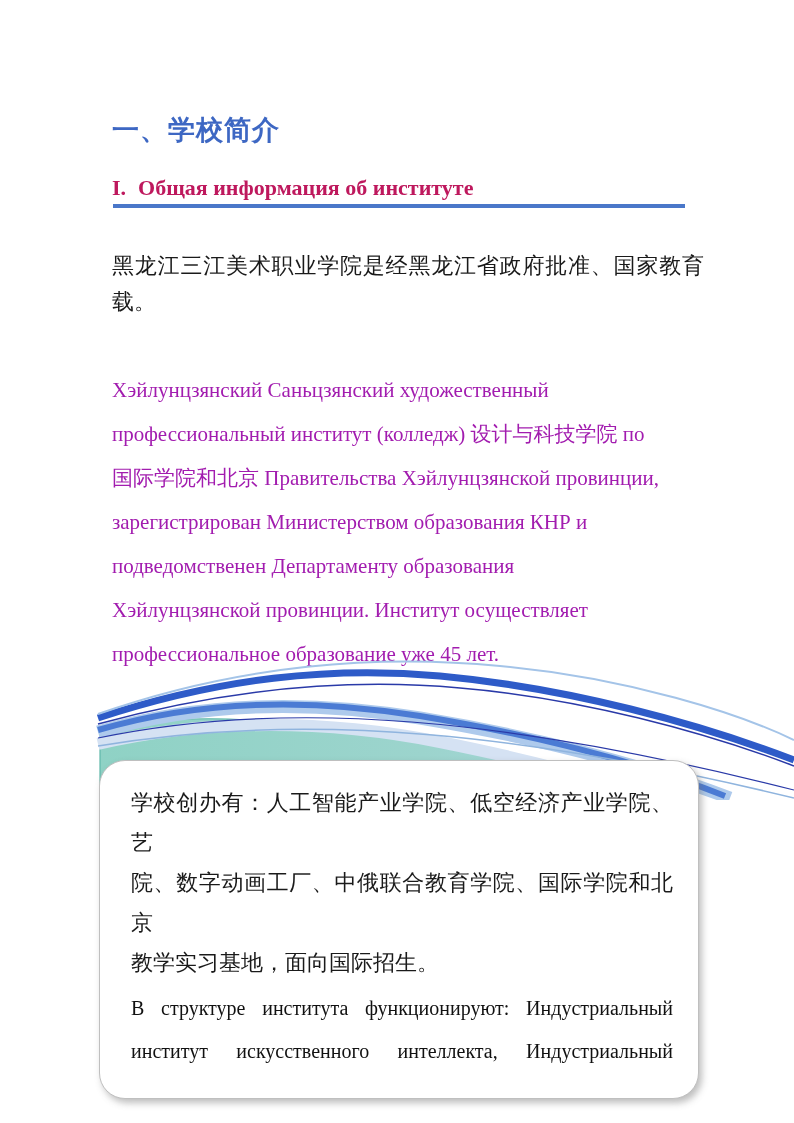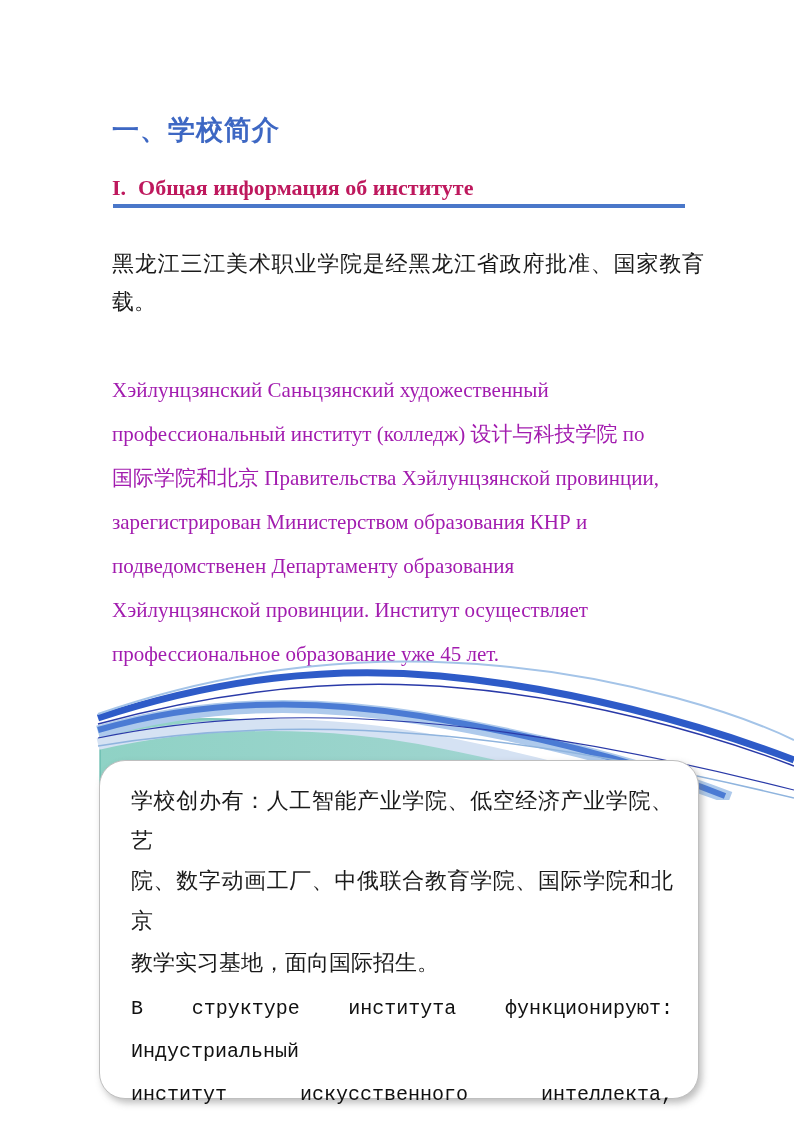--- a/index.html
+++ b/index.html
@@ -40,21 +40,20 @@
   .ru-para{
     position:absolute;left:112px;top:368px;width:600px;
     font-size:21px;line-height:44px;color:#a21caf;
     font-family:"Liberation Serif", serif;
   }
   .line{white-space:nowrap;}
   .jline{
     text-align:justify;
     text-align-last:justify;
     white-space:normal;
-    font-family:Liberation Mono, monospace;
   }
   
   .swoosh{
     position:absolute;left:90px;top:658px;
     width:704px;height:142px;z-index:1;
   }
   
   .card{
     position:absolute;left:99px;top:760px;
     width:598px;height:337px;

